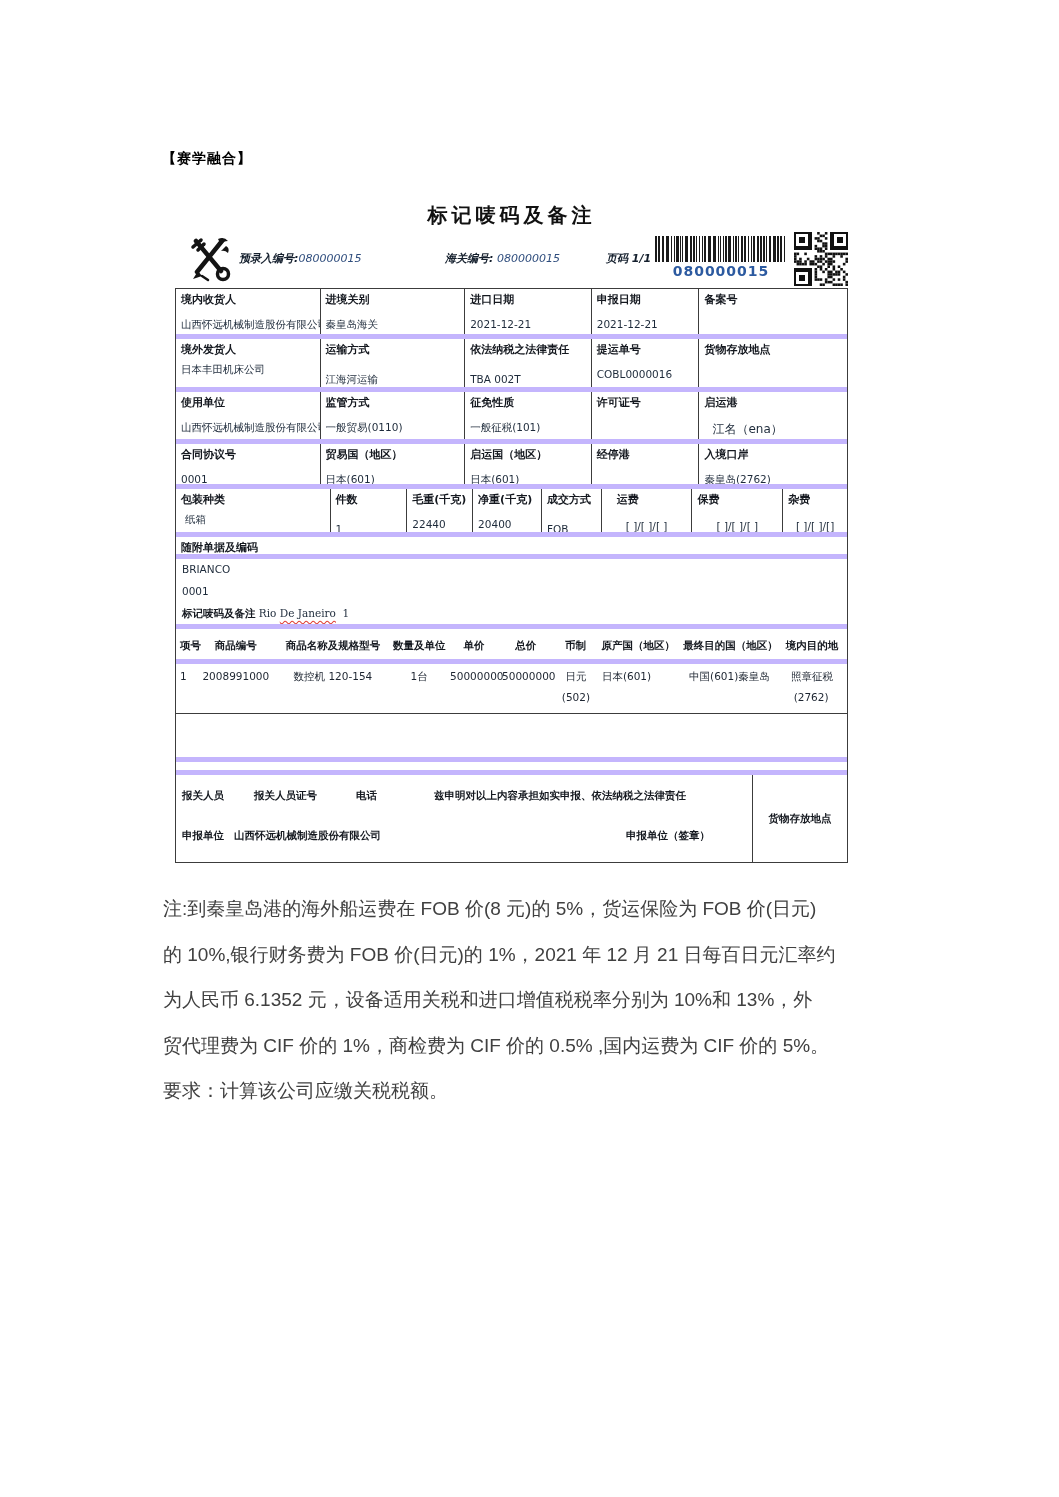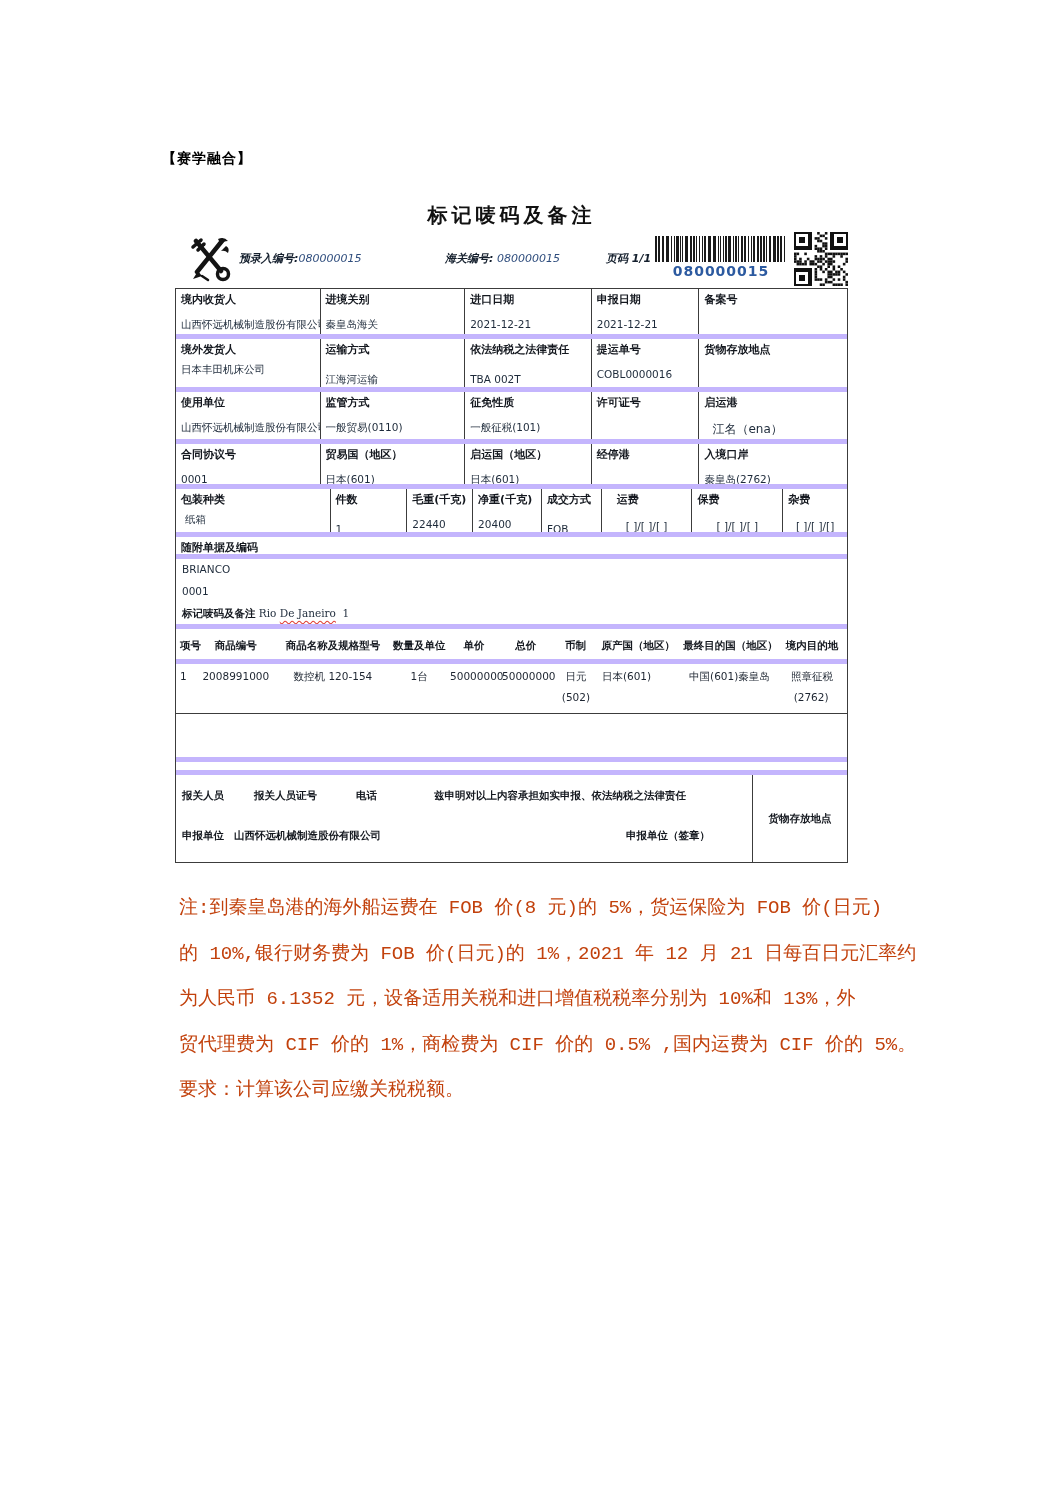--- a/index.html
+++ b/index.html
@@ -57,21 +57,21 @@
   .g7{width:82px;}
   .g8{width:96px;text-align:center;}
   .g9{width:70px;text-align:center;}
   .sub{display:block;margin-top:7px;}
   
   .ft-left{width:577px;position:relative;}
   .ft-right{width:94px;display:flex;align-items:center;justify-content:center;}
   .ft-item{position:absolute;font-size:10.5px;white-space:nowrap;color:#14181f;}
   .ft-bold{font-weight:bold;}
   
-  #note{left:179px;top:886px;width:760px;font-family:Liberation Mono, monospace;color:#c2410c;}
+  #note{left:163px;top:886px;width:760px;font-family:Liberation Sans, sans-serif;color:#404040;}
   .note-line{font-size:19px;line-height:45.5px;white-space:nowrap;}
   
   #emblem{position:absolute;left:10px;top:3px;}
 </style>
 </head>
 <body>
 
 <div class="abs" id="section-tag">【赛学融合】</div>
 
 <div class="abs" id="form-title">标记唛码及备注</div>

